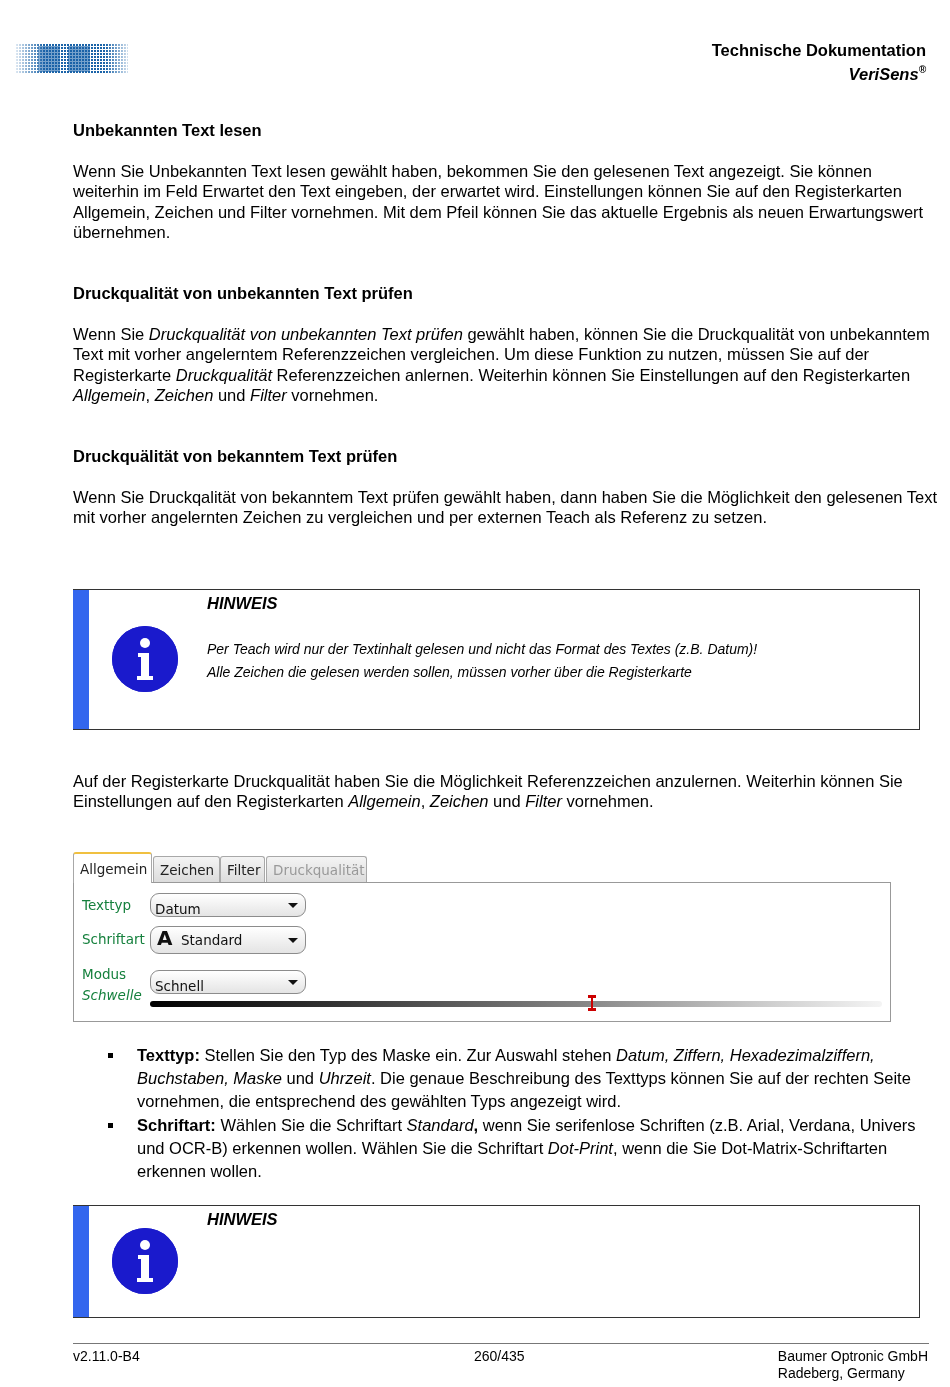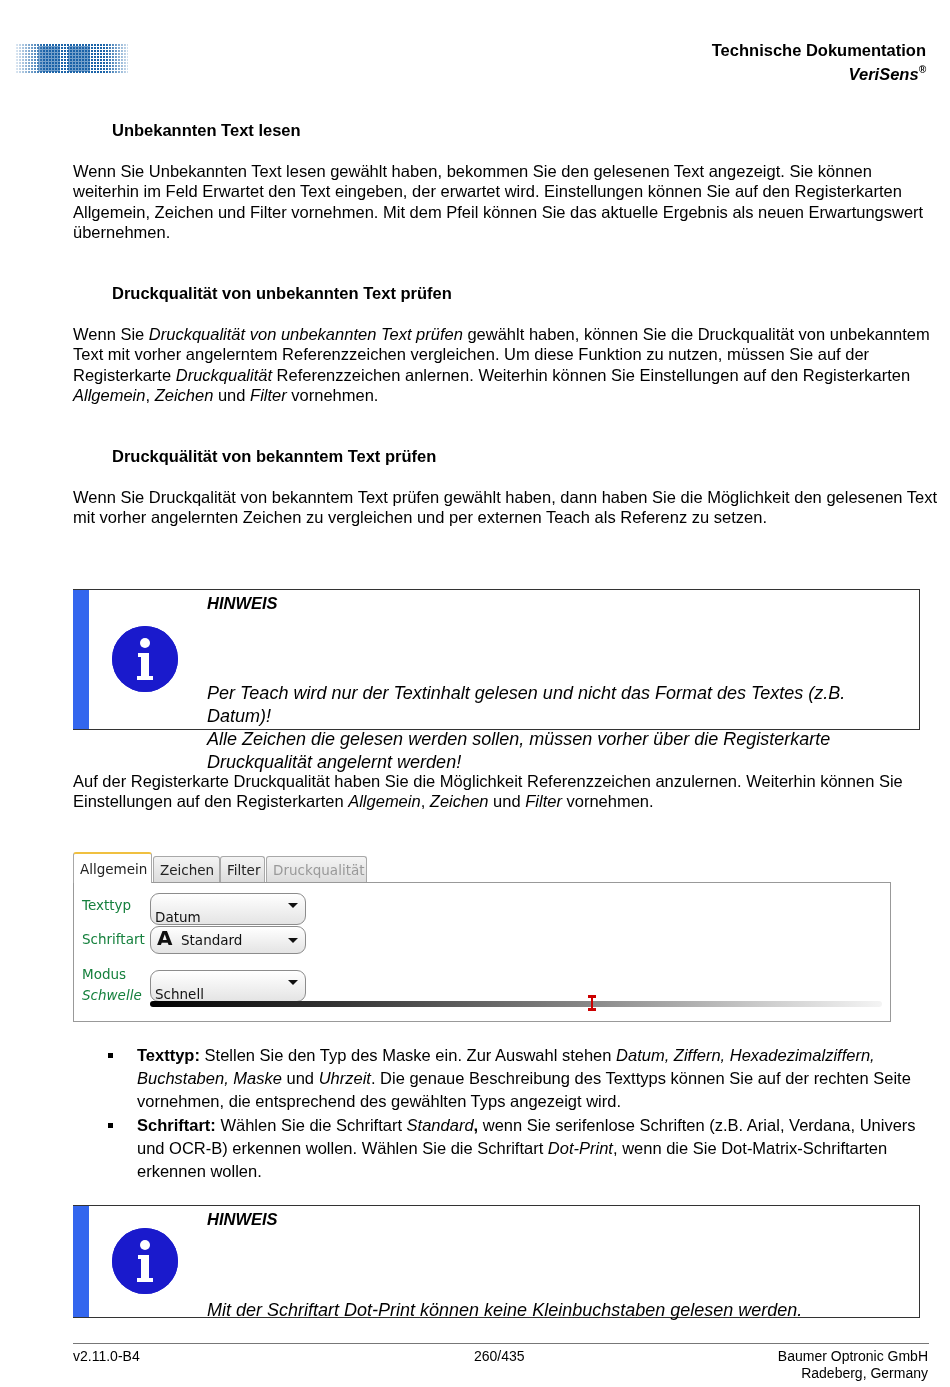--- a/index.html
+++ b/index.html
@@ -8,41 +8,41 @@
 
     
     .logo { left: 16px; top: 40px; width: 250px; height: 42px; }
     .logo .dots { position: absolute; left: 0; top: 4px; width: 112px; height: 30px; }
     .logo .word { position: absolute; left: 138px; top: -4px; font-size: 38px; color: #1a63a8; font-family: "DejaVu Sans", sans-serif; letter-spacing: 0px; }
     .hdr-right { right: 24px; top: 40px; text-align: right; font-weight: bold; font-size: 16.5px; line-height: 20px; }
     .hdr-right .sub { font-style: italic; }
     .hdr-right sup { font-size: 10px; }
 
     
-    .h { left: 73px; font-weight: bold; font-size: 16.5px; margin-left: 39px; }
+    .h { left: 73px; font-weight: bold; font-size: 16.5px; }
     .p { left: 73px; width: 865px; font-size: 16.5px; line-height: 20.4px; }
     .p i { font-style: italic; }
 
     
     .note { left: 73px; width: 846px; border: 1px solid #333; border-left: none; background: #fff; font-style: italic; }
     .note .bar { position: absolute; left: 0; top: 0; bottom: 0; width: 16px; background: #3366ee; }
     .note .icon { position: absolute; left: 39px; width: 66px; height: 66px; border-radius: 50%; background: #1a1acc; }
     .note .icon svg { width: 66px; height: 66px; }
     .note .title { position: absolute; left: 134px; top: 4px; font-weight: bold; font-size: 16.5px; }
-    .note .body { position: absolute; left: 134px; font-size: 18px; line-height: 23px; width: 700px; margin-top: 44px; }
+    .note .body { position: absolute; left: 134px; font-size: 14px; line-height: 23px; width: 700px; }
 
     
     .panel { left: 73px; top: 852px; width: 820px; height: 172px; font-family: "DejaVu Sans", sans-serif; font-size: 13px; }
     .tabs { position: absolute; left: 0; top: 0; height: 30px; }
     .tab { position: absolute; top: 4px; height: 26px; border: 1px solid #a8a8a8; border-bottom: none; background: linear-gradient(#f4f4f4, #dcdcdc); border-radius: 3px 3px 0 0; box-sizing: border-box; padding: 5px 6px 0 6px; color: #222; font-size: 13.5px; }
     .tab.active { top: 0; height: 31px; background: #fff; border-top: 2px solid #f0c040; z-index: 2; padding-top: 7px; }
     .tab.disabled { color: #999; }
     .frame { position: absolute; left: 0; top: 30px; width: 818px; height: 140px; border: 1px solid #999; background: #fff; box-sizing: border-box; }
     .lbl { position: absolute; left: 8px; font-size: 13.5px; color: #15803d; }
-    .combo { position: absolute; height: 24px; border: 1px solid #8c8c8c; border-radius: 9px; box-sizing: border-box; background: linear-gradient(#ffffff, #e4e4e4); font-size: 13.5px; padding: 15px 4px; color: #111; }
+    .combo { position: absolute; height: 24px; border: 1px solid #8c8c8c; border-radius: 9px; box-sizing: border-box; background: linear-gradient(#ffffff, #e4e4e4); font-size: 13.5px; padding: 7px 4px; color: #111; }
     .combo .arrow { position: absolute; right: 7px; top: 9px; width: 0; height: 0; border-left: 5px solid transparent; border-right: 5px solid transparent; border-top: 5px solid #111; }
     .combo.flat { background: #fff; border-color: #ccc; }
     .combo .a-glyph { font-weight: bold; font-size: 20px; font-family: "DejaVu Sans", sans-serif; position: absolute; left: 6px; top: -1px; }
     .slider { position: absolute; left: 76px; top: 118px; width: 732px; height: 6px; border-radius: 3px; background: linear-gradient(to right, #000 0%, #333 25%, #888 60%, #cfcfcf 85%, #f4f4f4 100%); }
     .thumb { position: absolute; left: 514px; top: 112px; width: 8px; height: 16px; }
 
     
     .bullets { left: 108px; top: 1044px; width: 825px; font-size: 16.5px; line-height: 23.2px; }
     .bullet { position: relative; padding-left: 29px; }
     .bullet .sq { position: absolute; left: 0; top: 9px; width: 5px; height: 5px; background: #000; }
@@ -94,21 +94,20 @@
     <svg viewBox="0 0 66 66">
         <circle cx="33" cy="33" r="33" fill="#1a1acc"></circle>
         <circle cx="33" cy="17" r="5" fill="#fff"></circle>
         <path d="M26 27 H37 V50 H41 V54 H25 V50 H29 V31 H26 Z" fill="#fff"></path>
       </svg>
   </div>
   <div class="title">HINWEIS</div>
   <div class="body" style="top:48px;">
     <div>Per Teach wird nur der Textinhalt gelesen und nicht das Format des Textes (z.B. Datum)!</div>
     <div>Alle Zeichen die gelesen werden sollen, müssen vorher über die Registerkarte</div>
-    <div>Druckqualität angelernt werden!</div>
   </div>
 </div>
 
 <div class="abs p" style="top:771px;"><span>Auf der Registerkarte Druckqualität haben Sie die Möglichkeit Referenzzeichen anzulernen. Weiterhin können Sie Einstellungen auf den Registerkarten </span><i>Allgemein</i><span>, </span><i>Zeichen</i><span> und </span><i>Filter</i><span> vornehmen.</span></div>
 
 <div class="abs panel">
   <div class="tabs">
     <div class="tab active" style="left:0; width:79px;">Allgemein</div>
     <div class="tab" style="left:80px; width:67px;">Zeichen</div>
     <div class="tab" style="left:147px; width:45px;">Filter</div>
@@ -155,22 +154,21 @@
 <div class="abs note" style="top:1205px; height:111px;">
   <div class="bar"></div>
   <div class="icon" style="top:22px;">
     <svg viewBox="0 0 66 66">
         <circle cx="33" cy="33" r="33" fill="#1a1acc"></circle>
         <circle cx="33" cy="17" r="5" fill="#fff"></circle>
         <path d="M26 27 H37 V50 H41 V54 H25 V50 H29 V31 H26 Z" fill="#fff"></path>
       </svg>
   </div>
   <div class="title">HINWEIS</div>
-  <div class="body" style="top:49px;">Mit der Schriftart Dot-Print können keine Kleinbuchstaben gelesen werden.</div>
 </div>
 
 <div class="abs footline"></div>
 <div class="abs foot" style="left:73px;">v2.11.0-B4</div>
 <div class="abs foot" style="left:474px;">260/435</div>
-<div class="abs foot" style="right:22px; text-align:right;">
+<div class="abs foot" style="right:22px; text-align:left;">
   <div>Baumer Optronic GmbH</div>
   <div>Radeberg, Germany</div>
 </div>
 
 </body></html>

